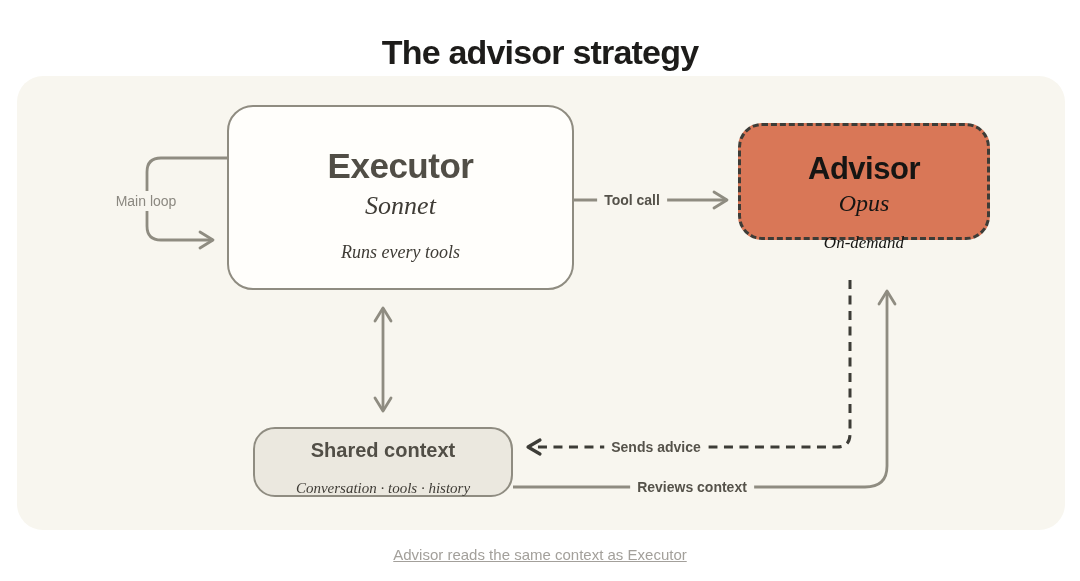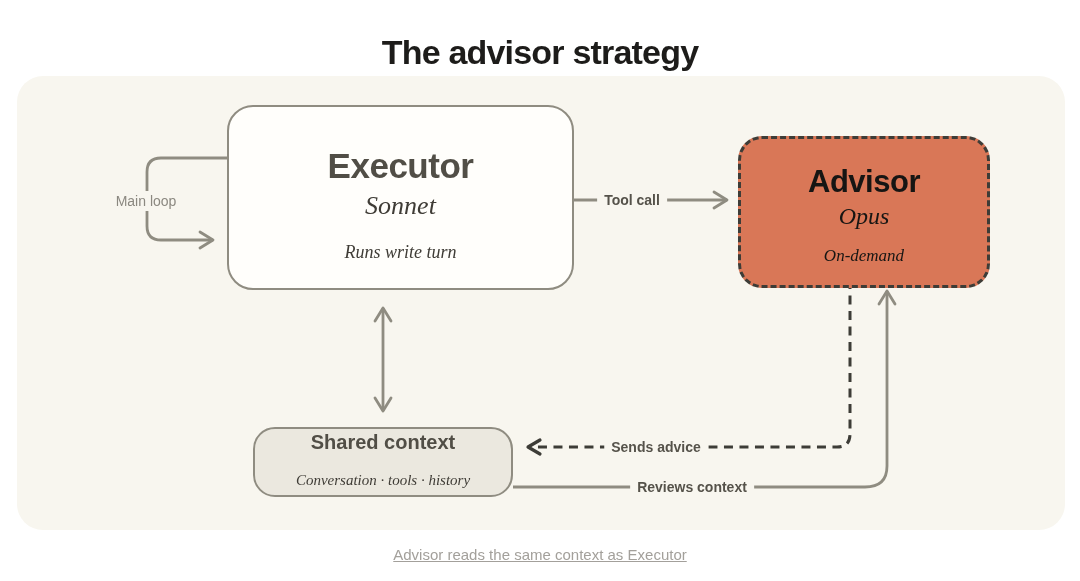--- a/index.html
+++ b/index.html
@@ -44,35 +44,35 @@
     background:var(--executor-fill);
     border:2.5px solid var(--line-gray);
     border-radius:26px;
     padding-top:38px;
   }
   .node-executor .node-title{font-size:35px;line-height:42px;font-weight:700;letter-spacing:-0.5px;color:var(--box-title-gray);}
   .node-executor .node-model{font-size:26px;line-height:30px;margin-top:4px;}
   .node-executor .node-note{font-size:18px;line-height:22px;margin-top:20px;}
   .serif{font-family:"Liberation Serif",serif;font-style:italic;color:var(--serif-dark);}
   .node-advisor{
-    left:738px;top:136px;width:252px;height:152px;
+    left:738px;top:123px;width:252px;height:117px;
     background:var(--accent-orange);
     border:3px dashed var(--line-dark);
     border-radius:24px;
     padding-top:25px;
   }
   .node-advisor .node-title{font-size:31px;line-height:36px;font-weight:700;letter-spacing:-0.5px;color:#161513;}
   .node-advisor .node-model{font-size:24px;line-height:28px;margin-top:2px;color:#161513;}
   .node-advisor .node-note{font-size:17px;line-height:20px;margin-top:16px;color:#161513;}
   .node-shared{
     left:253px;top:427px;width:260px;height:70px;
     background:var(--shared-fill);
     border:2.5px solid var(--line-gray);
     border-radius:22px;
-    padding-top:1px;
+    padding-top:9px;
   }
   .node-shared .node-title{font-size:20px;line-height:24px;font-weight:700;color:var(--box-title-gray);}
   .node-shared .node-note{font-size:15px;line-height:19px;margin-top:17px;}
   .edge-label{
     position:absolute;transform:translate(-50%,-50%);
     background:var(--panel-bg);
     font-size:14px;font-weight:600;color:var(--label-dark);
     padding:1px 7px;white-space:nowrap;
   }
   .edge-label.gray{color:var(--label-gray);font-weight:400;padding:2px 5px;}
@@ -107,21 +107,21 @@
     <path d="M 383 308 L 383 411" fill="none" stroke="#8f8c81" stroke-width="2.8" marker-start="url(#m-gray)" marker-end="url(#m-gray)"></path>
 
     <path d="M 850 280 L 850 434 Q 850 447 837 447 L 528 447" fill="none" stroke="#3d3c37" stroke-width="3" stroke-dasharray="9 6.5" marker-end="url(#m-dark)"></path>
 
     <path d="M 513 487 L 865 487 Q 887 487 887 466 L 887 291" fill="none" stroke="#8f8c81" stroke-width="2.8" marker-end="url(#m-gray)"></path>
   </svg>
 
   <div class="node node-executor">
     <div class="node-title">Executor</div>
     <div class="node-model serif">Sonnet</div>
-    <div class="node-note serif">Runs write turn</div>
+    <div class="node-note serif">Runs every tools</div>
   </div>
 
   <div class="node node-advisor">
     <div class="node-title">Advisor</div>
     <div class="node-model serif">Opus</div>
     <div class="node-note serif">On-demand</div>
   </div>
 
   <div class="node node-shared">
     <div class="node-title">Shared context</div>

